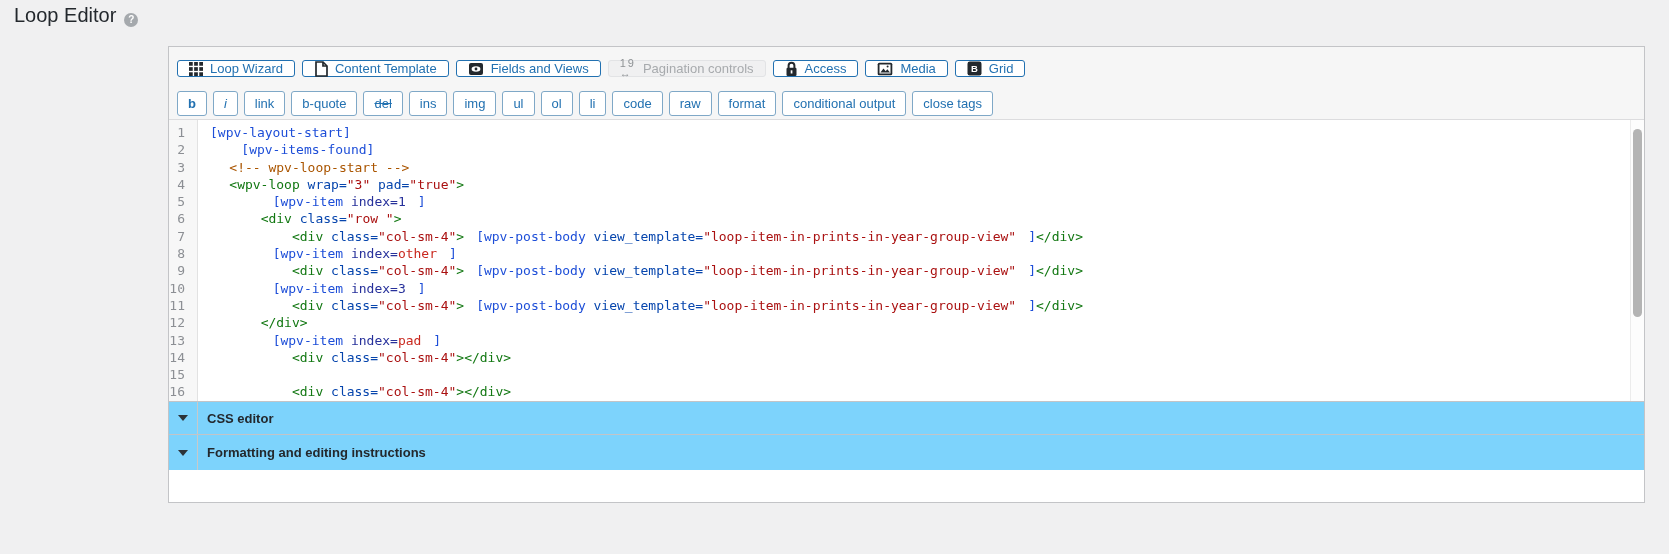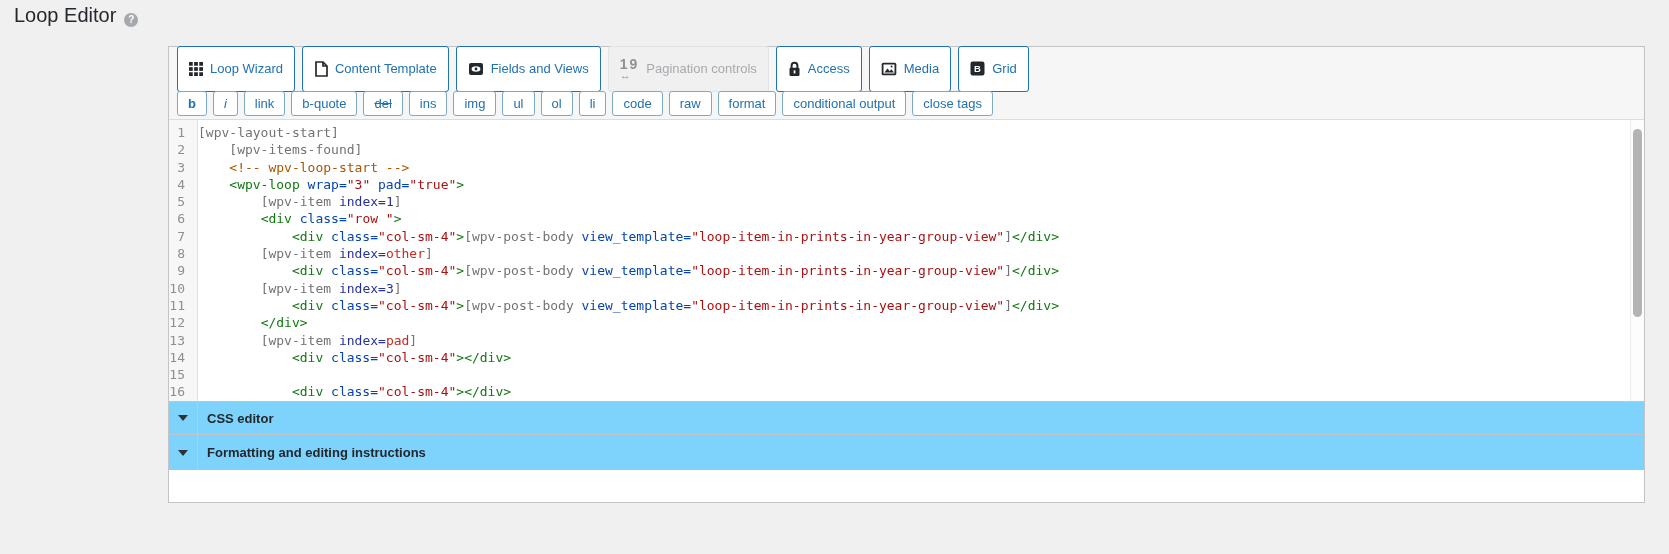--- a/index.html
+++ b/index.html
@@ -19,30 +19,30 @@
   }
 
   .panel {
     position:absolute; left:168px; top:46px; width:1477px; height:457px;
     background:#fff; border:1px solid #c3c4c7;
   }
 
   
   .toolbar { background:#f6f6f6; height:38px; padding:5px 8px 0 8px; display:flex; gap:7px; align-items:center; }
   .tb-btn {
-    display:inline-flex; align-items:center; gap:7px; height:46px; padding:0 11px;
+    display:inline-flex; align-items:center; gap:7px; height:17px; padding:0 11px;
     background:#fff; border:1px solid #2271b1; border-radius:3px;
     color:#2271b1; font-size:13px; cursor:pointer; white-space:nowrap;
   }
   .tb-btn .tb-icon { display:inline-flex; align-items:center; line-height:0; }
   .tb-btn.disabled {
     background:#f0f0f1; border:1px solid #e2e3e5; color:#a7aaad; cursor:default;
   }
   .pg-stack { display:flex; flex-direction:column; align-items:flex-start; line-height:1; color:#8d9194; }
-  .pg-nums { font-size:14px; letter-spacing:2px;font-weight:bold; }
+  .pg-nums { font-size:11px; letter-spacing:2px; }
   .pg-arrow { font-size:11px; margin-top:-1px; }
 
   
   .quicktags { background:#f6f6f6; height:35px; padding:2px 8px 0 8px; display:flex; gap:6px; align-items:center; border-bottom:1px solid #dcdcde; }
   .qt-btn {
     height:25px; padding:0 10px; background:#fff; border:1px solid #7fa8c7; border-radius:3px;
     color:#2271b1; font-size:13px; cursor:pointer; white-space:nowrap; display:inline-flex; align-items:center;
   }
   .qt-bold { font-weight:bold; }
   .qt-italic { font-style:italic; }
@@ -51,21 +51,21 @@
 
   
   .code-area { position:relative; height:281px; background:#fff; overflow:hidden; }
   .gutter-bg { position:absolute; left:0; top:0; bottom:0; width:29px; background:#f7f7f7; border-right:1px solid #e2e2e2; }
   .code-lines { position:relative; padding-top:4px; }
   .code-line { display:flex; height:17.3px; line-height:17.3px;
     font-family:"DejaVu Sans Mono","Liberation Mono",monospace; font-size:13px; white-space:pre; }
   .ln { width:23px; flex:none; text-align:right; padding-right:7px; color:#8c8f94; }
   .lc { padding-left:6px; }
   .tok-pl { color:#000; }
-  .tok-sc { color:#737373; }
+  .tok-sc { color:#1d4ed8;margin-left:12px; }
   .tok-attr { color:#0645ad; }
   .tok-sattr { color:#27319b; }
   .tok-num { color:#27319b; }
   .tok-str { color:#aa1111; }
   .tok-val { color:#c9281e; }
   .tok-tag { color:#117711; }
   .tok-cm { color:#aa5500; }
   .vscroll { position:absolute; top:0; right:0; bottom:0; width:14px; background:#fdfdfd; border-left:1px solid #ececec; }
   .vthumb { position:absolute; top:9px; right:2px; width:9px; height:188px; border-radius:5px; background:#b4b4b4; }
 

